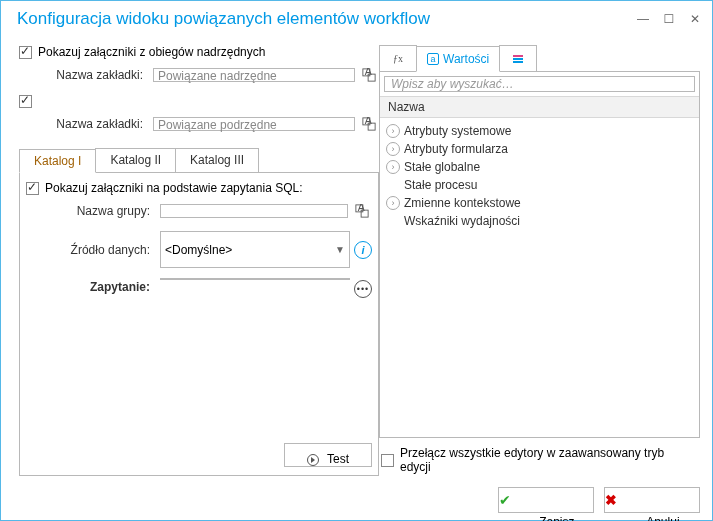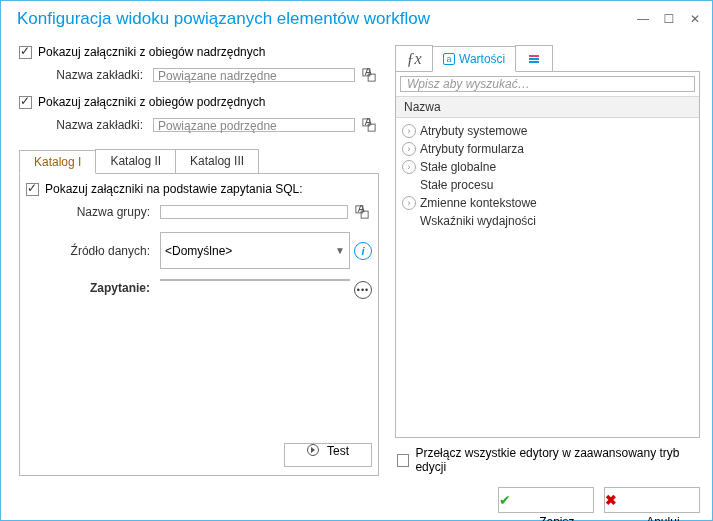--- a/index.html
+++ b/index.html
@@ -3,21 +3,21 @@
 <meta charset="utf-8">
 <style>
 * { box-sizing: border-box; margin: 0; padding: 0; font-family: "Segoe UI", Tahoma, sans-serif; font-size: 12px; }
 html, body { width: 713px; height: 521px; background: #fff; }
 .window { width: 713px; height: 521px; border: 1px solid #55b8e8; display: flex; flex-direction: column; }
 .titlebar { height: 36px; display: flex; align-items: center; padding: 0 10px 0 16px; }
 .titlebar h1 { color: #0099e6; font-size: 17px; font-weight: 400; flex: 1; }
 .win-btns { display: flex; gap: 12px; color: #666; }
 .win-btn { cursor: pointer; width: 14px; text-align: center; }
 
-.body { flex: 1; display: flex; gap: 16px; padding: 8px 12px 4px 18px; }
+.body { flex: 1; display: flex; gap: 0; padding: 8px 12px 4px 18px; }
 .left-col { width: 360px; display: flex; flex-direction: column; }
 .right-col { flex: 1; display: flex; flex-direction: column; }
 
 .chk-row { display: flex; align-items: center; gap: 6px; margin-bottom: 6px; }
 .chk { width: 13px; height: 13px; border: 1px solid #888; position: relative; }
 .chk.on::after { content: "✓"; position: absolute; top: -3px; left: 0; font-size: 12px; color: #333; }
 .form-row { display: flex; align-items: center; margin-bottom: 10px; gap: 4px; }
 .form-row label { width: 130px; text-align: right; padding-right: 6px; color: #333; }
 .txt { flex: 1; height: 14px; border: 1px solid #b8b8b8; padding: 0 4px; color: #888; background: #fff; }
 .txt.dark { color: #333; }
@@ -26,21 +26,21 @@
 .tabs { display: flex; border-bottom: 1px solid #b8b8b8; margin-top: 4px; }
 .tab { padding: 4px 14px; border: 1px solid #b8b8b8; border-bottom: none; margin-right: -1px; background: #fff; cursor: pointer; color: #333; position: relative; }
 .tab.active { color: #a16207; border-bottom: 1px solid #fff; top: 1px; }
 .tab-body { border: 1px solid #b8b8b8; border-top: none; flex: 1; padding: 8px 6px; display: flex; flex-direction: column; }
 
 .select { flex: 1; height: 37px; border: 1px solid #b8b8b8; padding: 0 4px; display: flex; align-items: center; justify-content: space-between; background: #fff; }
 .select .arr { color: #666; font-size: 10px; }
 .info-icon { width: 18px; height: 18px; border: 1.5px solid #0099e6; border-radius: 50%; color: #0099e6; display: flex; align-items: center; justify-content: center; font-style: italic; font-weight: bold; font-size: 11px; cursor: pointer; }
 .more-icon { width: 18px; height: 18px; border: 1.5px solid #555; border-radius: 50%; display: flex; align-items: center; justify-content: center; font-size: 9px; letter-spacing: 1px; color: #333; cursor: pointer; }
 .textarea { border: 1px solid #b8b8b8; flex: 1; }
-.test-btn { width: 88px; height: 24px; border: 1px solid #b8b8b8; background: #fff; display: flex; align-items: flex-start; justify-content: center; gap: 8px; cursor: pointer; margin-left: auto; margin-top: 6px; }
+.test-btn { width: 88px; height: 24px; border: 1px solid #b8b8b8; background: #fff; display: flex; align-items: flex-end; justify-content: center; gap: 8px; cursor: pointer; margin-left: auto; margin-top: 6px; }
 .play { width: 12px; height: 12px; border: 1.5px solid #555; border-radius: 50%; display: flex; align-items: center; justify-content: center; }
 .play::after { content: ""; border-left: 4px solid #555; border-top: 3px solid transparent; border-bottom: 3px solid transparent; margin-left: 1px; }
 
 .rtabs { display: flex; border-bottom: 1px solid #b8b8b8; }
 .rtab { width: 38px; height: 26px; border: 1px solid #b8b8b8; border-bottom: none; margin-right: -1px; display: flex; align-items: center; justify-content: center; cursor: pointer; color: #555; position: relative; background: #fff; }
 .rtab.active { color: #0099e6; border-bottom: 1px solid #fff; top: 1px; }
 .rtab.wide { width: auto; padding: 0 10px; gap: 4px; }
 .rbox { flex: 1; border: 1px solid #b8b8b8; border-top: none; display: flex; flex-direction: column; }
 .search { margin: 4px; height: 16px; border: 1px solid #b8b8b8; padding: 0 6px; color: #9a9a9a; font-style: italic; display: flex; align-items: center; }
 .hdr { background: #f2f2f2; border-top: 1px solid #d8d8d8; border-bottom: 1px solid #d8d8d8; padding: 3px 8px; color: #333; }
@@ -48,21 +48,21 @@
 .tree-row { display: flex; align-items: center; gap: 4px; padding: 2px 0; color: #333; cursor: pointer; }
 .exp { width: 14px; height: 14px; border: 1px solid #aaa; border-radius: 50%; display: flex; align-items: center; justify-content: center; font-size: 9px; color: #888; }
 .exp.blank { border: none; }
 .adv-row { display: flex; align-items: center; gap: 6px; margin-top: 6px; padding: 2px; }
 
 .footer { height: 40px; display: flex; align-items: center; justify-content: flex-end; gap: 10px; padding: 0 12px; }
 .btn { width: 96px; height: 26px; border: 1px solid #b8b8b8; background: #fff; display: flex; align-items: center; justify-content: center; gap: 10px; cursor: pointer; }
 .btn .lbl { flex: 1; text-align: center; margin-top: 44px; }
 .ic-save { color: #2da82d; font-size: 14px; }
 .ic-cancel { color: #d40000; font-size: 14px; font-weight: bold; }
-.fx { font-style: italic; font-family: serif; font-size: 16px; }
+.fx { font-family: serif; font-size: 10px; }
 .valico { width: 12px; height: 12px; border: 1px solid #0099e6; display: flex; align-items: center; justify-content: center; font-size: 9px; color: #0099e6; border-radius: 2px; }
 .listico { display: flex; flex-direction: column; gap: 1px; }
 .listico span { width: 10px; height: 2px; background: #0099e6; }
 .listico span:first-child { background: #d48; }
 svg.trans { width: 14px; height: 14px; }
 </style>
 </head>
 <body>
 
 <div class="window">
@@ -90,21 +90,20 @@
           <svg class="trans" viewBox="0 0 16 16">
               <rect x="1" y="1" width="8" height="8" fill="none" stroke="#555"></rect>
               <rect x="7" y="7" width="8" height="8" fill="none" stroke="#555"></rect>
               <text x="3" y="8" font-size="7" fill="#555">A</text>
             </svg>
         </div>
       </div>
 
       <div class="chk-row">
         <div class="chk on"></div>
-        <span>Pokazuj załączniki z obiegów podrzędnych</span>
       </div>
       <div class="form-row">
         <label>Nazwa zakładki:</label>
         <div class="txt"><span>Powiązane podrzędne</span></div>
         <div class="iconbtn">
           <svg class="trans" viewBox="0 0 16 16">
               <rect x="1" y="1" width="8" height="8" fill="none" stroke="#555"></rect>
               <rect x="7" y="7" width="8" height="8" fill="none" stroke="#555"></rect>
               <text x="3" y="8" font-size="7" fill="#555">A</text>
             </svg>

